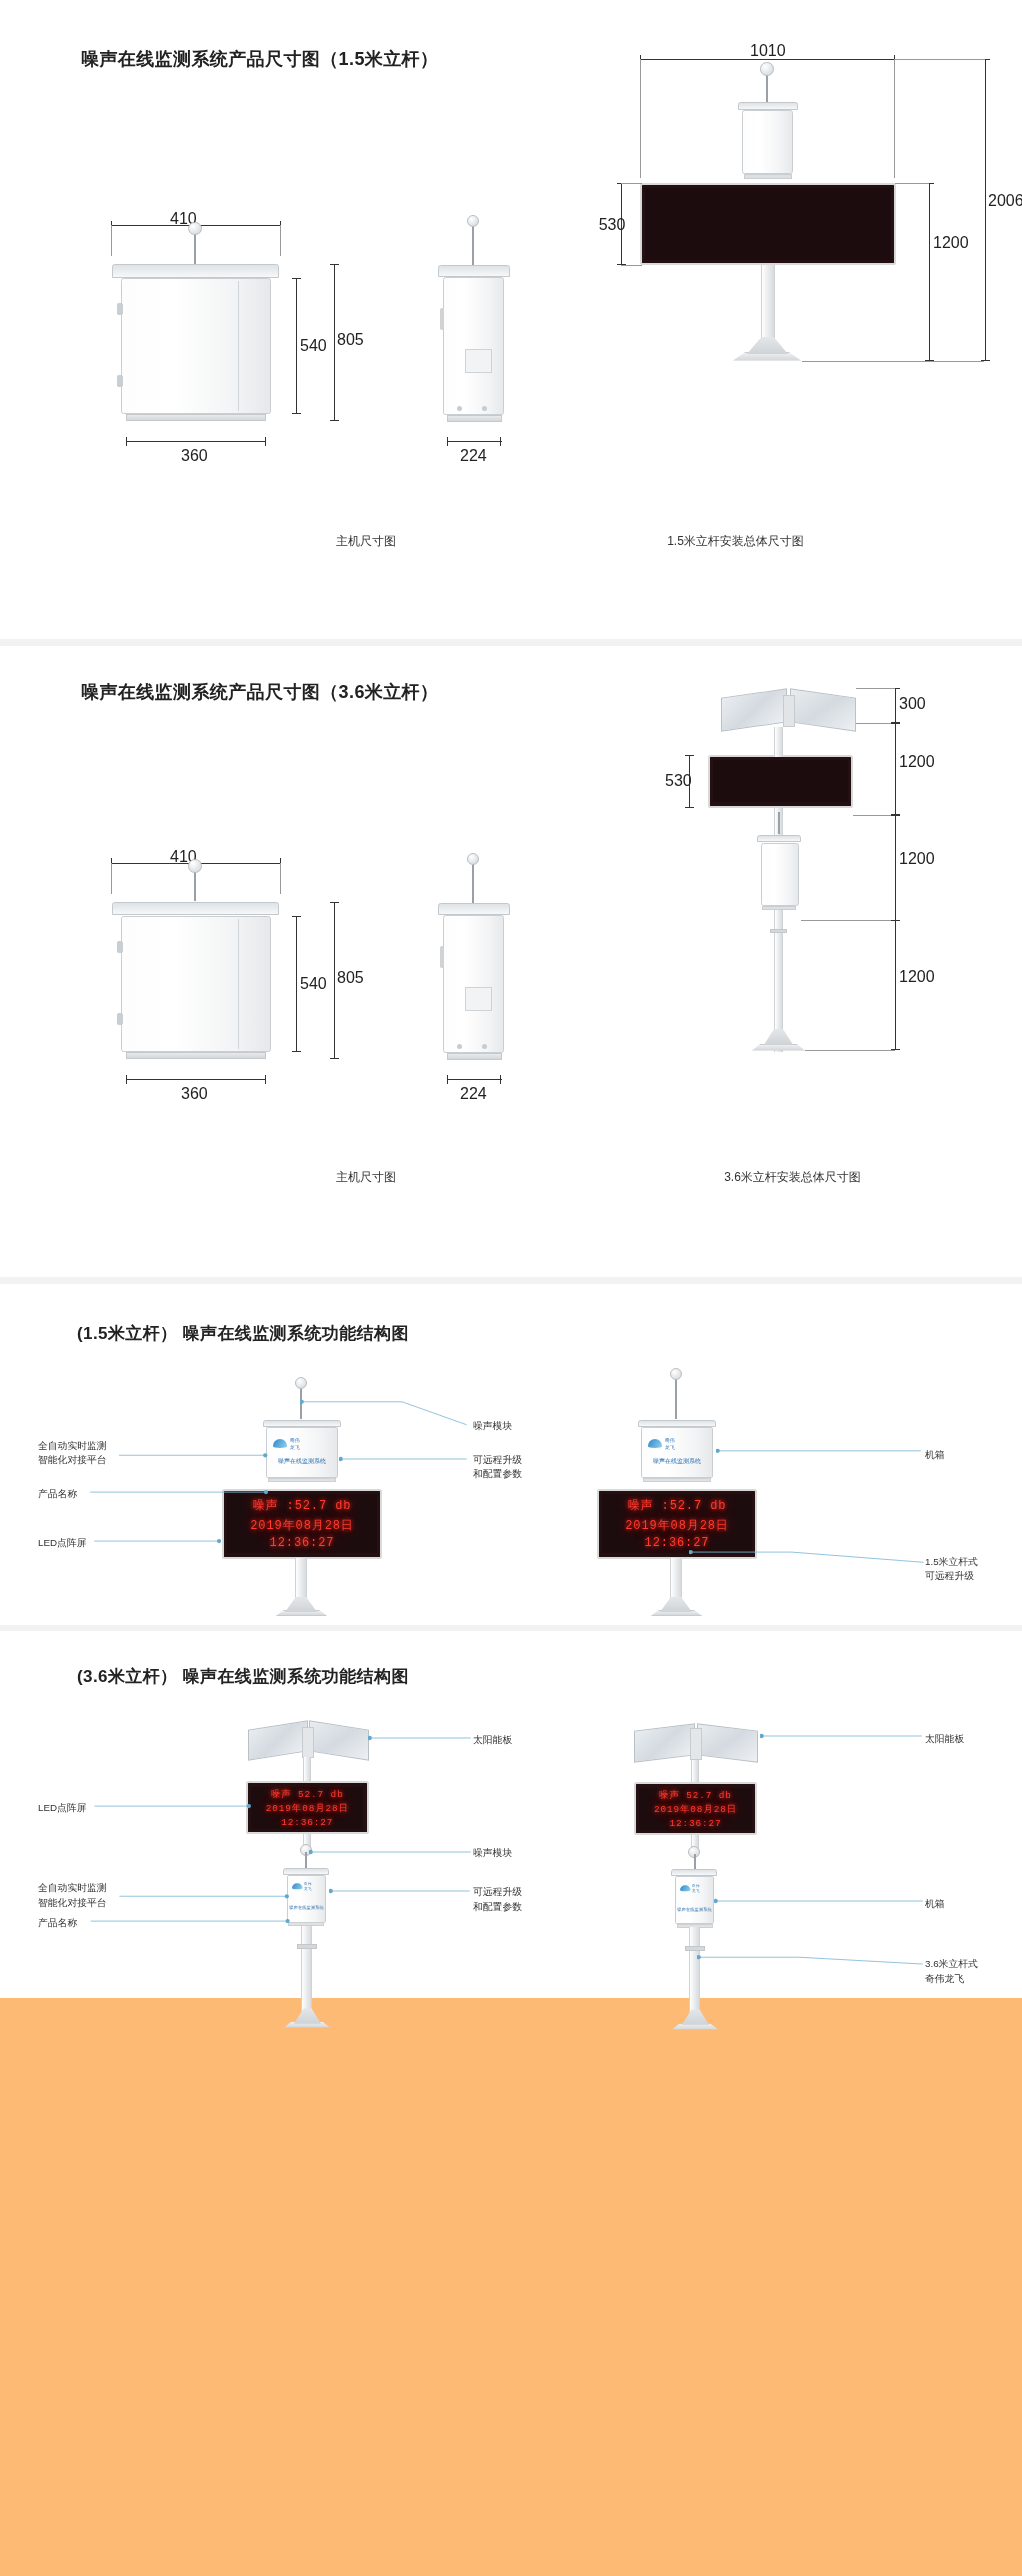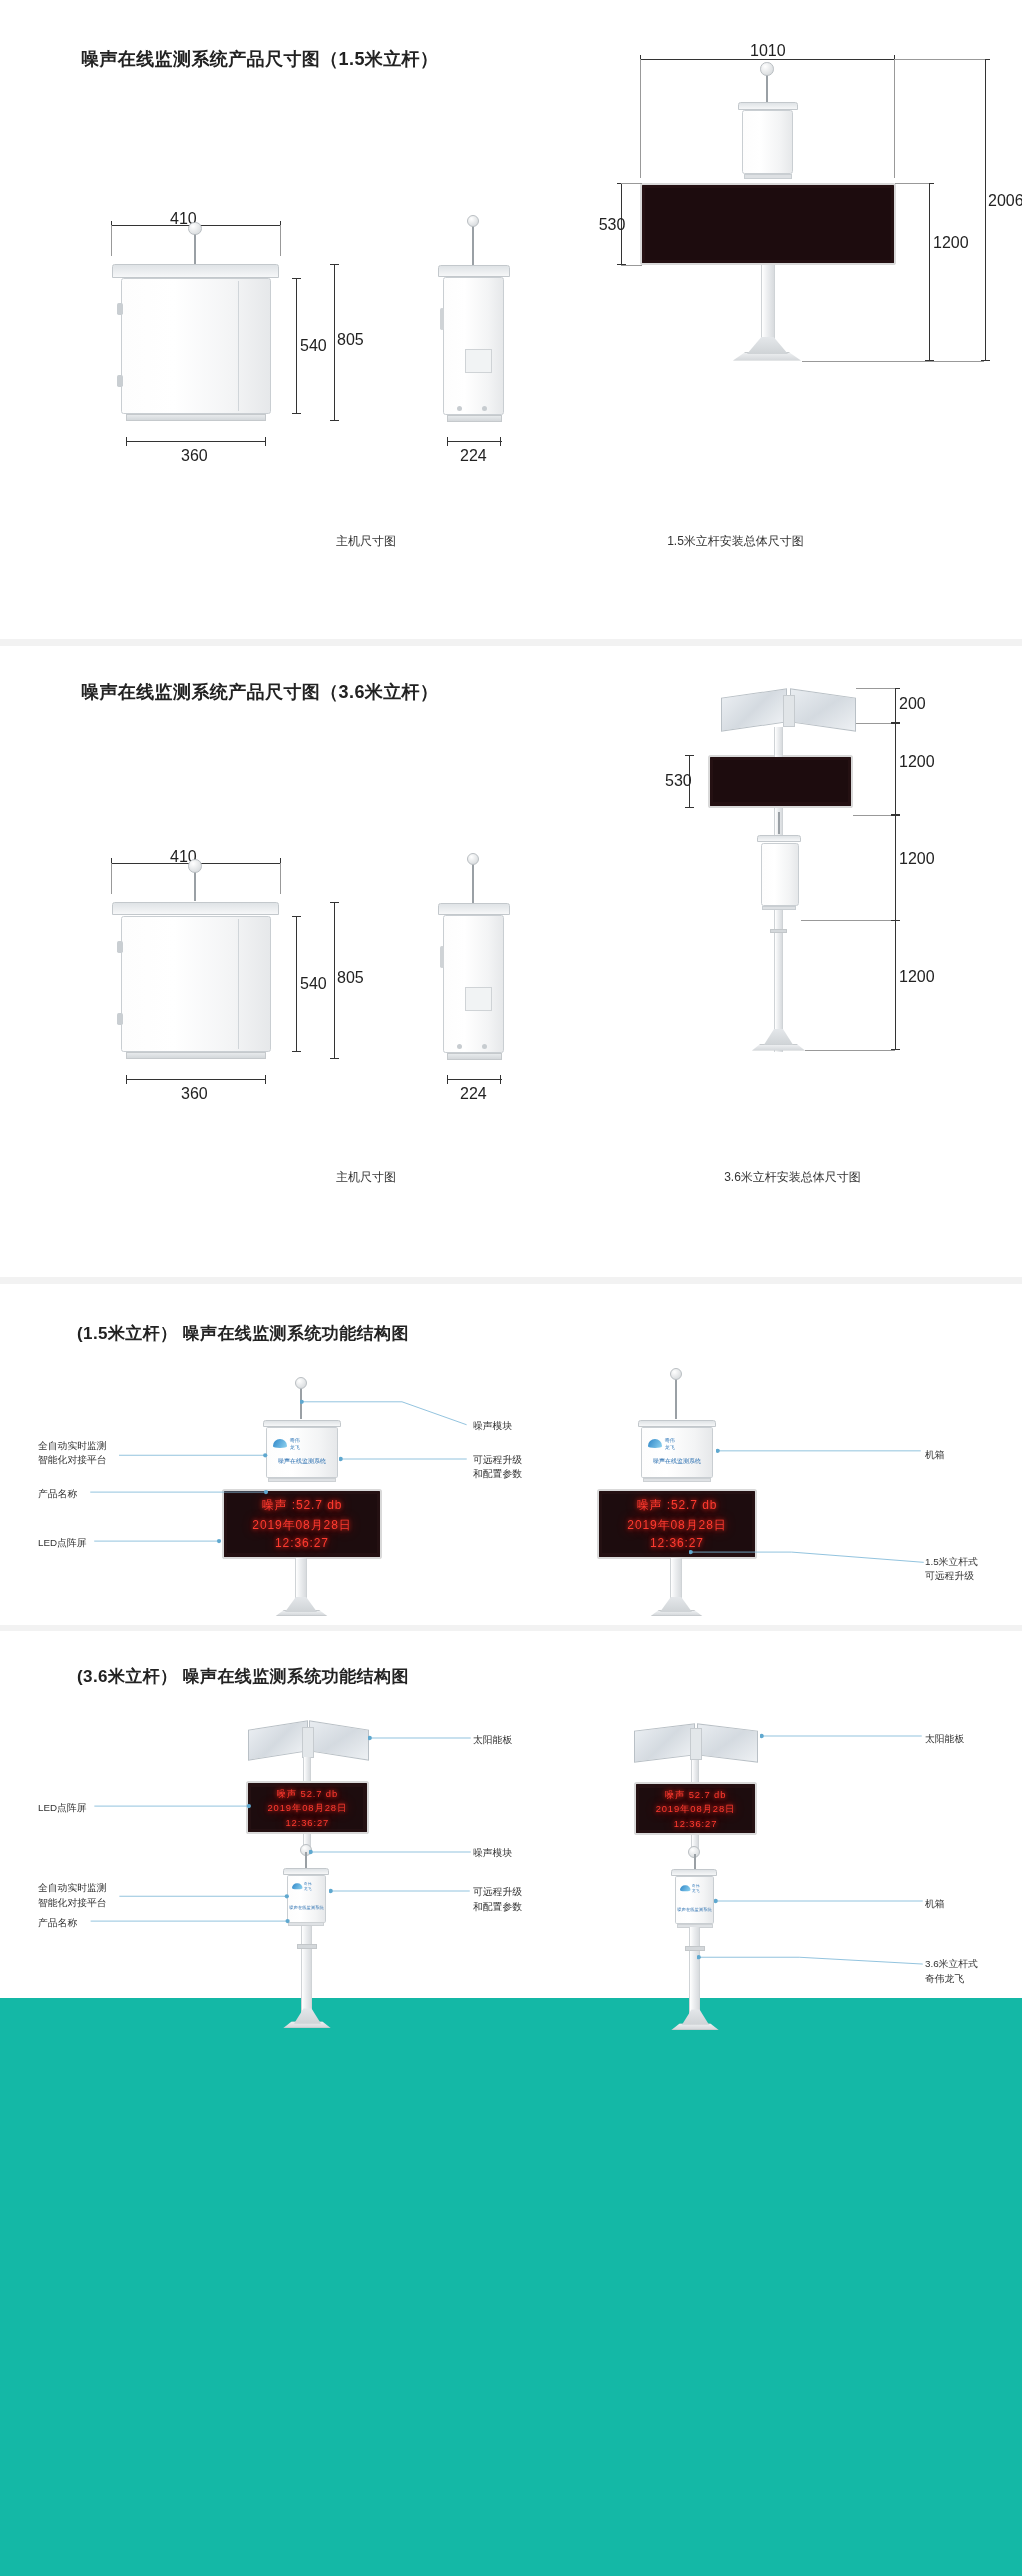--- a/index.html
+++ b/index.html
@@ -5,21 +5,21 @@
   * { box-sizing: border-box; }
   html, body {
     margin: 0; padding: 0;
     background: #ffffff;
     font-family: "Liberation Sans", sans-serif;
   }
   .page {
     width: 1023px;
     min-height: 2576px;
     margin: 0 auto;
-    background: #14b8a6;
+    background: #fdba74;
     position: relative;
   }
   .section {
     position: relative;
     background: #ffffff;
     padding: 0 0 0 0;
   }
   .divider {
     height: 6.8px;
     background: #f2f2f2;
@@ -69,21 +69,21 @@
     position: absolute;
     inset: 3.4px;
     background: #1d0c0e;
     display: flex;
     flex-direction: column;
     justify-content: center;
     align-items: center;
   }
   .led-line {
     color: #ff3b30;
-    font-family: Liberation Sans, sans-serif;
+    font-family: Liberation Mono, monospace;
     text-shadow: 0 0 4.3px #ff2a20, 0 0 10.2px #c01008;
     letter-spacing: 0.9px;
     white-space: nowrap;
     text-align: center;
   }
 
   
   .cab-body {
     background: linear-gradient(to right,#fdfdfd 0%, #ffffff 35%, #f3f4f5 75%, #e6e8ea 100%);
     border: 0.9px solid #c9ced2;
@@ -305,21 +305,21 @@
 
     <div class="drawing" style="left:648px;top:34px;">
 
       <div class="solar" style="position:absolute;left:73px;top:12.8px;width:66px;height:34px;transform:skewY(-8deg);"></div>
       <div class="solar" style="position:absolute;left:142px;top:12.8px;width:66px;height:34px;transform:skewY(8deg);"></div>
       <div style="position:absolute;left:135px;top:15.3px;width:12px;height:32px;background:#e1e5e8;border:0.9px solid #c6cbcf;"></div>
 
       <div class="dim-line" style="left:247px;top:8.5px;width:0.9px;height:34px;"></div>
       <div class="tick" style="left:243px;top:8.5px;width:9.4px;height:0.9px;"></div>
       <div class="tick" style="left:243px;top:42px;width:9.4px;height:0.9px;"></div>
-      <div class="dim-label" style="position:absolute;left:251px;top:15.3px;">200</div>
+      <div class="dim-label" style="position:absolute;left:251px;top:15.3px;">300</div>
       <div class="dim-line" style="left:208px;top:8.5px;width:39px;height:0.9px;background:#999;"></div>
       <div class="dim-line" style="left:208px;top:43px;width:39px;height:0.9px;background:#999;"></div>
 
       <div class="led" style="position:absolute;left:60px;top:75px;width:145px;height:53px;">
         <div class="led-inner"></div>
       </div>
 
       <div class="dim-line" style="left:41px;top:75px;width:0.9px;height:53px;"></div>
       <div class="tick" style="left:37px;top:75px;width:9.4px;height:0.9px;"></div>
       <div class="tick" style="left:37px;top:127px;width:9.4px;height:0.9px;"></div>

